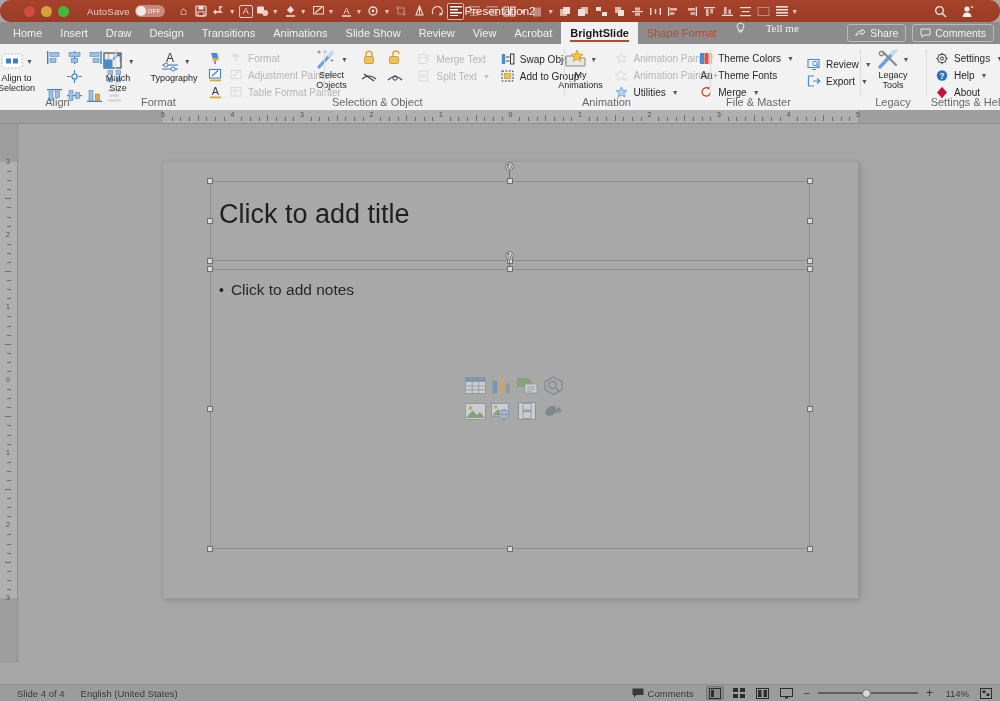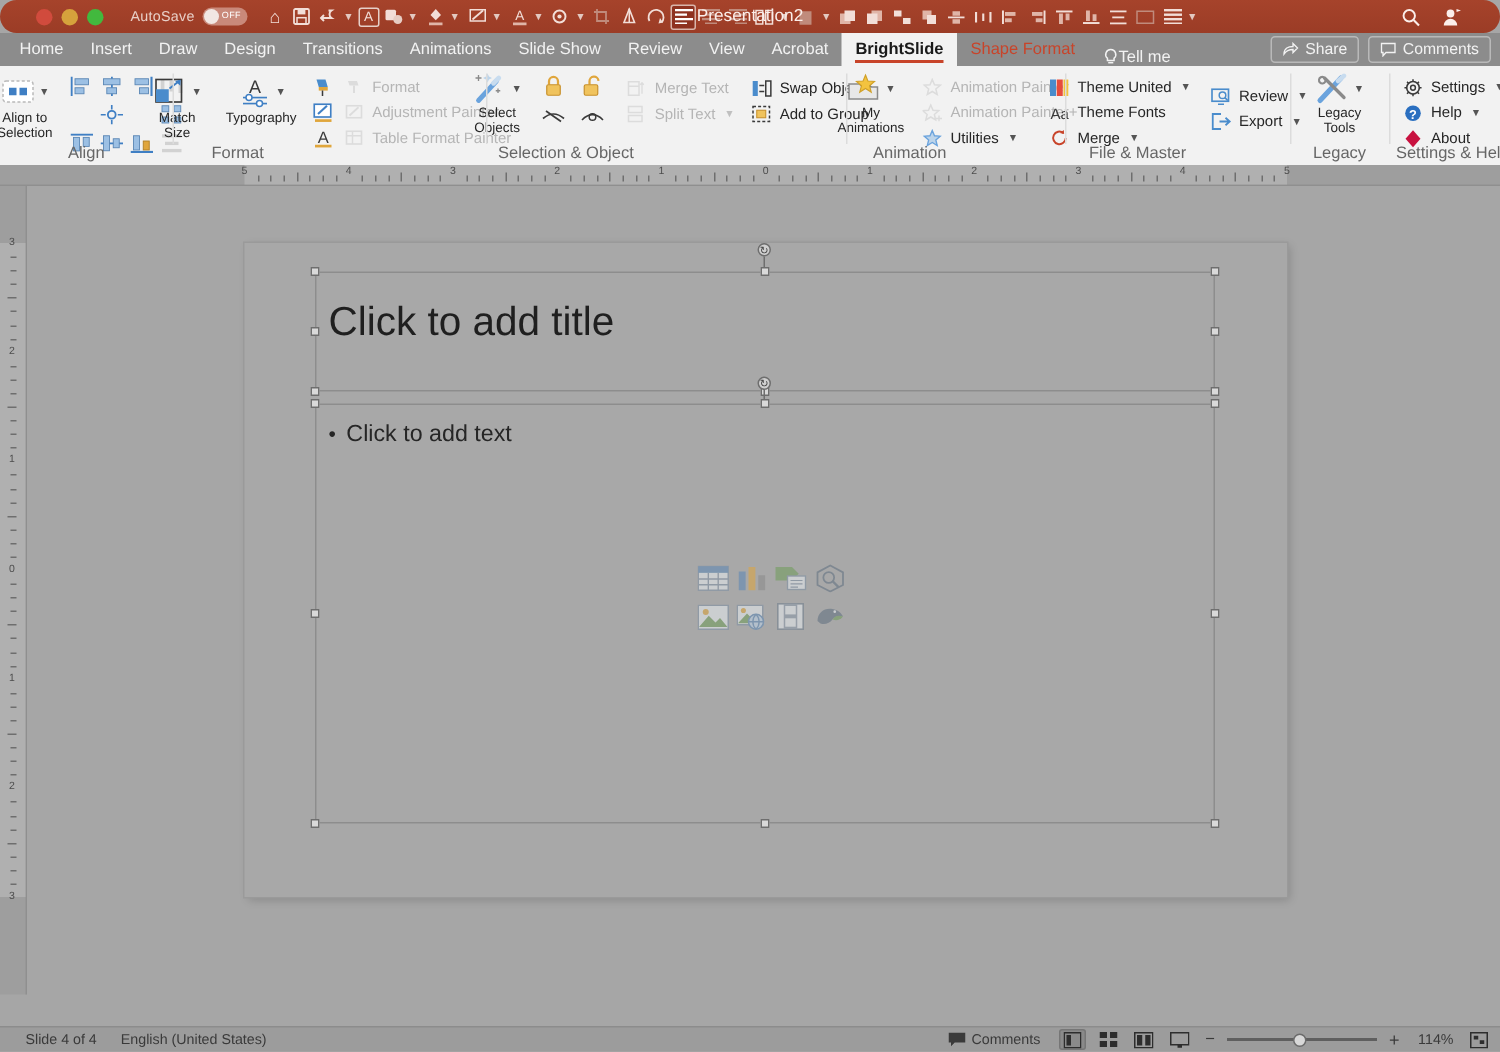--- a/index.html
+++ b/index.html
@@ -31,21 +31,21 @@
   .tbi.active{ background:#8e3220; border:1px solid #d9b5ab;}
   .caret{ color:#e3c9c1; font-size:7px; margin:0 2px 0 0;}
   .doctitle{ position:absolute; left:0; right:0; text-align:center; color:#fbeeea; font-size:11.5px; pointer-events:none;}
   .titleright{ margin-left:auto; display:flex; align-items:center; gap:10px; z-index:2;}
   
   .tabbar{ height:22px; background:#8c8c8c; display:flex; align-items:stretch; padding-left:4px; }
   .tab{ padding:0 9px; display:flex;align-items:center; font-size:11px; color:#f2f2f2; cursor:default;}
   .tab.accent{ color:#c8442a; }
   .tab.active{ background:#f2f2f2; color:#1a1a1a; font-weight:bold; position:relative;}
   .tab.active:after{ content:""; position:absolute; left:9px; right:9px; bottom:2px; height:2px; background:#c8442a;}
-  .tellme{ display:flex;align-items:flex-end;gap:0; padding:0 9px; font-size:11px;color:#f2f2f2;}
+  .tellme{ display:flex;align-items:flex-start;gap:20px; padding:0 9px; font-size:11px;color:#f2f2f2;font-family:Liberation Serif, serif;}
   .tabright{ margin-left:auto; display:flex; align-items:center; gap:6px; padding-right:6px;}
   .pillbtn{ display:flex;align-items:center;gap:4px; font-size:10.5px; color:#f2f2f2;
             border:1px solid #b9b9b9; border-radius:3px; padding:2px 7px; }
   
   .ribbon{ height:66px; background:#f2f2f2; display:flex; align-items:stretch; position:relative;}
   .rgroup{ display:flex; flex-direction:column; align-items:center; justify-content:flex-start;
            padding:3px 5px 0 5px; position:relative; height:66px;}
   .rgroup + .rgroup:before{ content:""; position:absolute; left:0; top:5px; bottom:14px; width:1px; background:#dcdcdc;}
   .glabel{ position:absolute; bottom:2px; left:0; right:0; text-align:center; font-size:11px; color:#666; white-space:nowrap;}
   .gbody{ display:flex; align-items:flex-start; gap:2px; }
@@ -702,21 +702,21 @@
     <div class="gbody" style="align-items:flex-start;">
       <div class="col" style="margin-top:3px;">
         <div class="menuitem">
           <span class="icon16">
             <svg width="14" height="13" viewBox="0 0 14 13">
                 <rect x="1" y="1" width="4" height="11" fill="#4a8ccc"></rect>
                 <rect x="5.5" y="1" width="4" height="11" fill="#e74c3c"></rect>
                 <rect x="10" y="1" width="3.2" height="11" fill="#f3c33f"></rect>
               </svg>
           </span>
-          <span>Theme United</span>
+          <span>Theme Colors</span>
           <span class="cv">▼</span>
         </div>
         <div class="menuitem">
           <span class="icon16">
             <svg width="15" height="12" viewBox="0 0 15 12">
                 <text x="7.5" y="10" font-size="10" text-anchor="middle" fill="#3a3a3a" font-family="Liberation Sans">Aa</text>
               </svg>
           </span>
           <span>Theme Fonts</span>
         </div>
@@ -978,21 +978,21 @@
       <div class="handle" style="left:644px; top:16px;"></div>
       <div class="handle" style="left:44px; top:56px;"></div>
       <div class="handle" style="left:644px; top:56px;"></div>
       <div class="handle" style="left:44px; top:96px;"></div>
       <div class="handle" style="left:344px; top:96px;"></div>
       <div class="handle" style="left:644px; top:96px;"></div>
 
       <div class="ph" style="left:47px; top:107px; width:600px; height:280px;">
         <div style="position:absolute;left:8px;top:11px;display:flex;gap:7px;align-items:baseline;">
           <span style="font-size:14px;">•</span>
-          <span style="font-size:15.5px;">Click to add text</span>
+          <span style="font-size:15.5px;">Click to add notes</span>
         </div>
 
         <div class="cph-icons" style="left:251px; top:102px;">
           <span class="ci">
             <svg width="21" height="17" viewBox="0 0 21 17">
                 <rect x=".5" y=".5" width="20" height="16" fill="#e9edf2" stroke="#7d8fa3" stroke-width="1"></rect>
                 <rect x=".5" y=".5" width="20" height="4.4" fill="#5b87b5"></rect>
                 <path d="M7.2 5 V16.5 M13.8 5 V16.5 M.5 9 H20.5 M.5 12.8 H20.5" stroke="#7d8fa3" stroke-width=".9"></path>
               </svg>
           </span>

